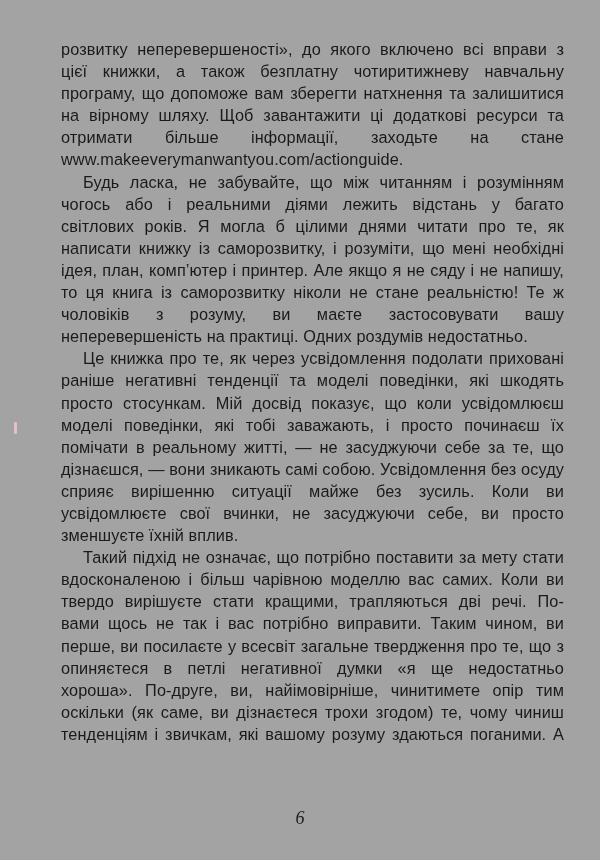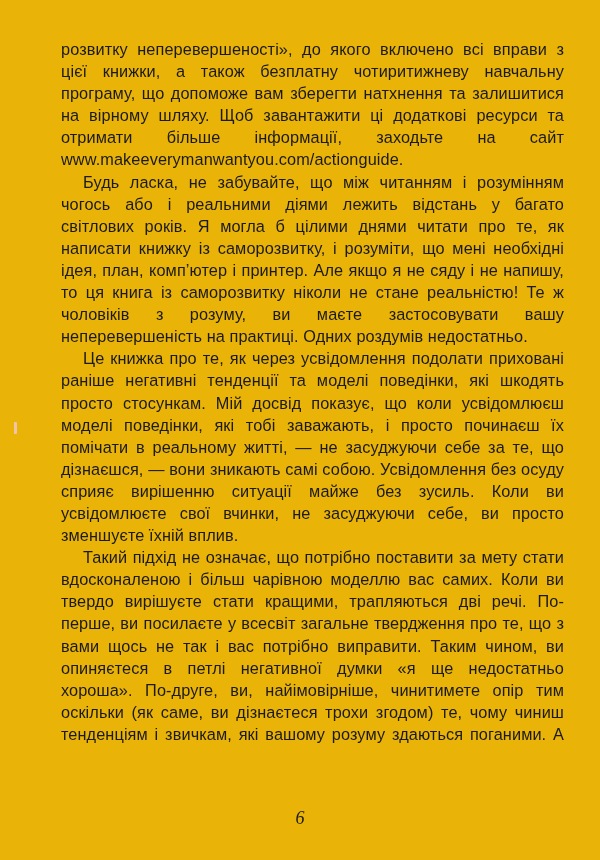--- a/index.html
+++ b/index.html
@@ -12,21 +12,21 @@
       height: 860px;
       position: relative;
       overflow: hidden;
       font-family: "Liberation Sans", "DejaVu Sans", sans-serif;
       color: #1a1a1a;
     }
     .page {
       position: absolute;
       left: 0; top: 0;
       width: 600px; height: 860px;
-      background: #eab308;
+      background: #a3a3a3;
     }
     .text-block {
       position: absolute;
       left: 61px;
       top: 38px;
       width: 503px;
     }
     .line {
       display: block;
       height: 22.1px;
@@ -71,21 +71,21 @@
 <div class="page">
   <div class="margin-mark"></div>
 
   <div class="text-block">
 
     <div>
       <span class="line">розвитку неперевершеності», до якого включено всі вправи з</span>
       <span class="line">цієї книжки, а також безплатну чотиритижневу навчальну</span>
       <span class="line">програму, що допоможе вам зберегти натхнення та залишитися</span>
       <span class="line">на вірному шляху. Щоб завантажити ці додаткові ресурси та</span>
-      <span class="line">отримати більше інформації, заходьте на сайт</span>
+      <span class="line">отримати більше інформації, заходьте на стане</span>
       <span class="line last">www.makeeverymanwantyou.com/actionguide.</span>
     </div>
 
     <div>
       <span class="line indent">Будь ласка, не забувайте, що між читанням і розумінням</span>
       <span class="line">чогось або і реальними діями лежить відстань у багато</span>
       <span class="line">світлових років. Я могла б цілими днями читати про те, як</span>
       <span class="line">написати книжку із саморозвитку, і розуміти, що мені необхідні</span>
       <span class="line">ідея, план, комп’ютер і принтер. Але якщо я не сяду і не напишу,</span>
       <span class="line">то ця книга із саморозвитку ніколи не стане реальністю! Те ж</span>
@@ -102,22 +102,22 @@
       <span class="line">дізнаєшся, — вони зникають самі собою. Усвідомлення без осуду</span>
       <span class="line">сприяє вирішенню ситуації майже без зусиль. Коли ви</span>
       <span class="line">усвідомлюєте свої вчинки, не засуджуючи себе, ви просто</span>
       <span class="line last">зменшуєте їхній вплив.</span>
     </div>
 
     <div>
       <span class="line indent">Такий підхід не означає, що потрібно поставити за мету стати</span>
       <span class="line">вдосконаленою і більш чарівною моделлю вас самих. Коли ви</span>
       <span class="line">твердо вирішуєте стати кращими, трапляються дві речі. По-</span>
+      <span class="line">вами щось не так і вас потрібно виправити. Таким чином, ви</span>
       <span class="line">перше, ви посилаєте у всесвіт загальне твердження про те, що з</span>
-      <span class="line">вами щось не так і вас потрібно виправити. Таким чином, ви</span>
       <span class="line">опиняєтеся в петлі негативної думки «я ще недостатньо</span>
       <span class="line">хороша». По-друге, ви, найімовірніше, чинитимете опір тим</span>
       <span class="line">оскільки (як саме, ви дізнаєтеся трохи згодом) те, чому чиниш</span>
       <span class="line">тенденціям і звичкам, які вашому розуму здаються поганими. А</span>
     </div>
   </div>
 
   <div class="page-number">6</div>
 </div>
 

